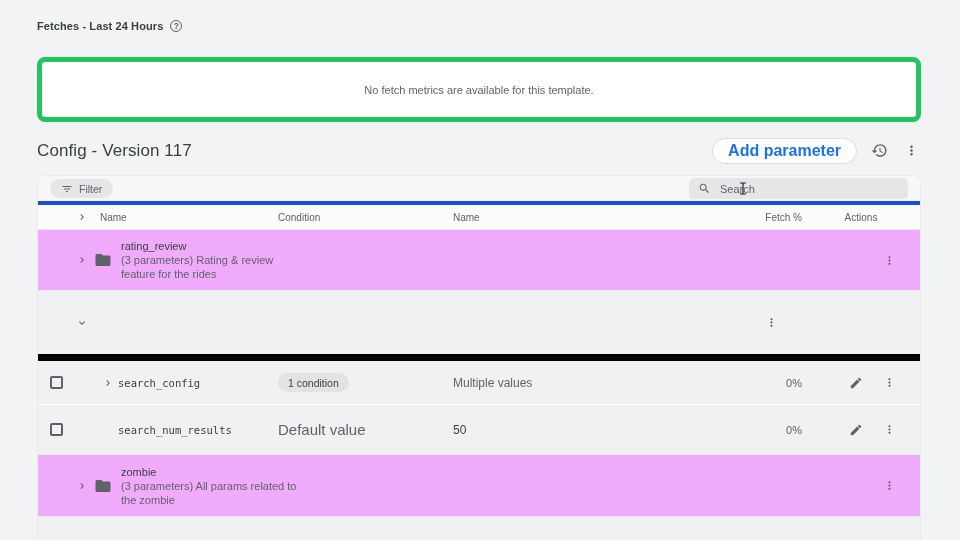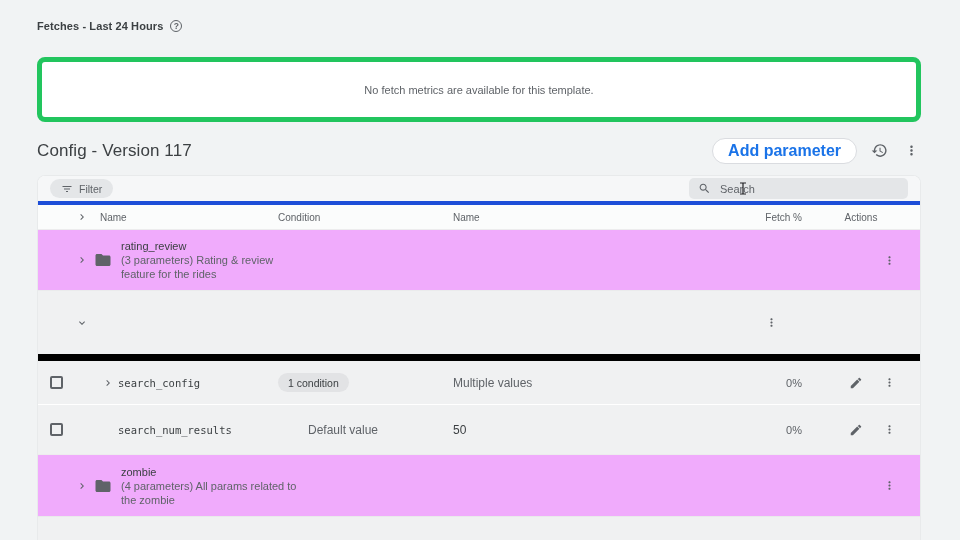--- a/index.html
+++ b/index.html
@@ -87,21 +87,21 @@
   .param .cell-chevron { justify-self:end; margin-right:4px; }
   .group-main { display:flex; align-items:center; gap:9px; }
   .group-text { line-height:14px; }
   .group-name { font-size:11px; color:#3c4043; }
   .group-desc { font-size:11px; color:#5f6368; white-space:pre-line; }
   .param-name { font-family:"DejaVu Sans Mono","Liberation Mono",monospace; font-size:10.5px; color:#3c4043; }
   .cond-chip {
     display:inline-flex; align-items:center; height:19px; padding:0 10px; border-radius:10px;
     background:#e2e3e5; font-size:10.5px; color:#3c4043; justify-self:start;
   }
-  .cond-text { font-size:12px; color:#5f6368;margin-left:30px; }
+  .cond-text { font-size:15px; color:#5f6368; }
   .cell-value { font-size:12px; color:#3c4043; }
   .value-muted { color:#5f6368; }
   .cell-fetch { font-size:11px; color:#5f6368; justify-self:end; }
   .cell-actions { display:flex; align-items:center; justify-content:flex-end; gap:16px; padding-right:22px; }
   .checkbox {
     width:13px; height:13px; border:2px solid #5f6368; border-radius:2px; background:transparent;
     margin-left:12px; cursor:pointer;
   }
   .folder-icon svg { flex:none; }
 </style>
@@ -276,21 +276,21 @@
         </svg>
     </span>
     <span class="group-main">
       <span class="folder-icon">
         <svg viewBox="0 0 24 24" width="18" height="18" fill="#5f6368">
             <path d="M10 4H4c-1.1 0-1.99.9-1.99 2L2 18c0 1.1.9 2 2 2h16c1.1 0 2-.9 2-2V8c0-1.1-.9-2-2-2h-8l-2-2z"></path>
           </svg>
       </span>
       <span class="group-text">
         <div class="group-name">zombie</div>
-        <div class="group-desc">(4 parameters) All params related to
+        <div class="group-desc">(3 parameters) All params related to
 the zombie</div>
       </span>
     </span>
     <span class="cell-actions">
       <span class="icon-btn">
         <svg viewBox="0 0 24 24" width="13" height="13" fill="#5f6368">
             <path d="M12 8c1.1 0 2-.9 2-2s-.9-2-2-2-2 .9-2 2 .9 2 2 2zm0 2c-1.1 0-2 .9-2 2s.9 2 2 2 2-.9 2-2-.9-2-2-2zm0 6c-1.1 0-2 .9-2 2s.9 2 2 2 2-.9 2-2-.9-2-2-2z"></path>
           </svg>
       </span>
     </span>

